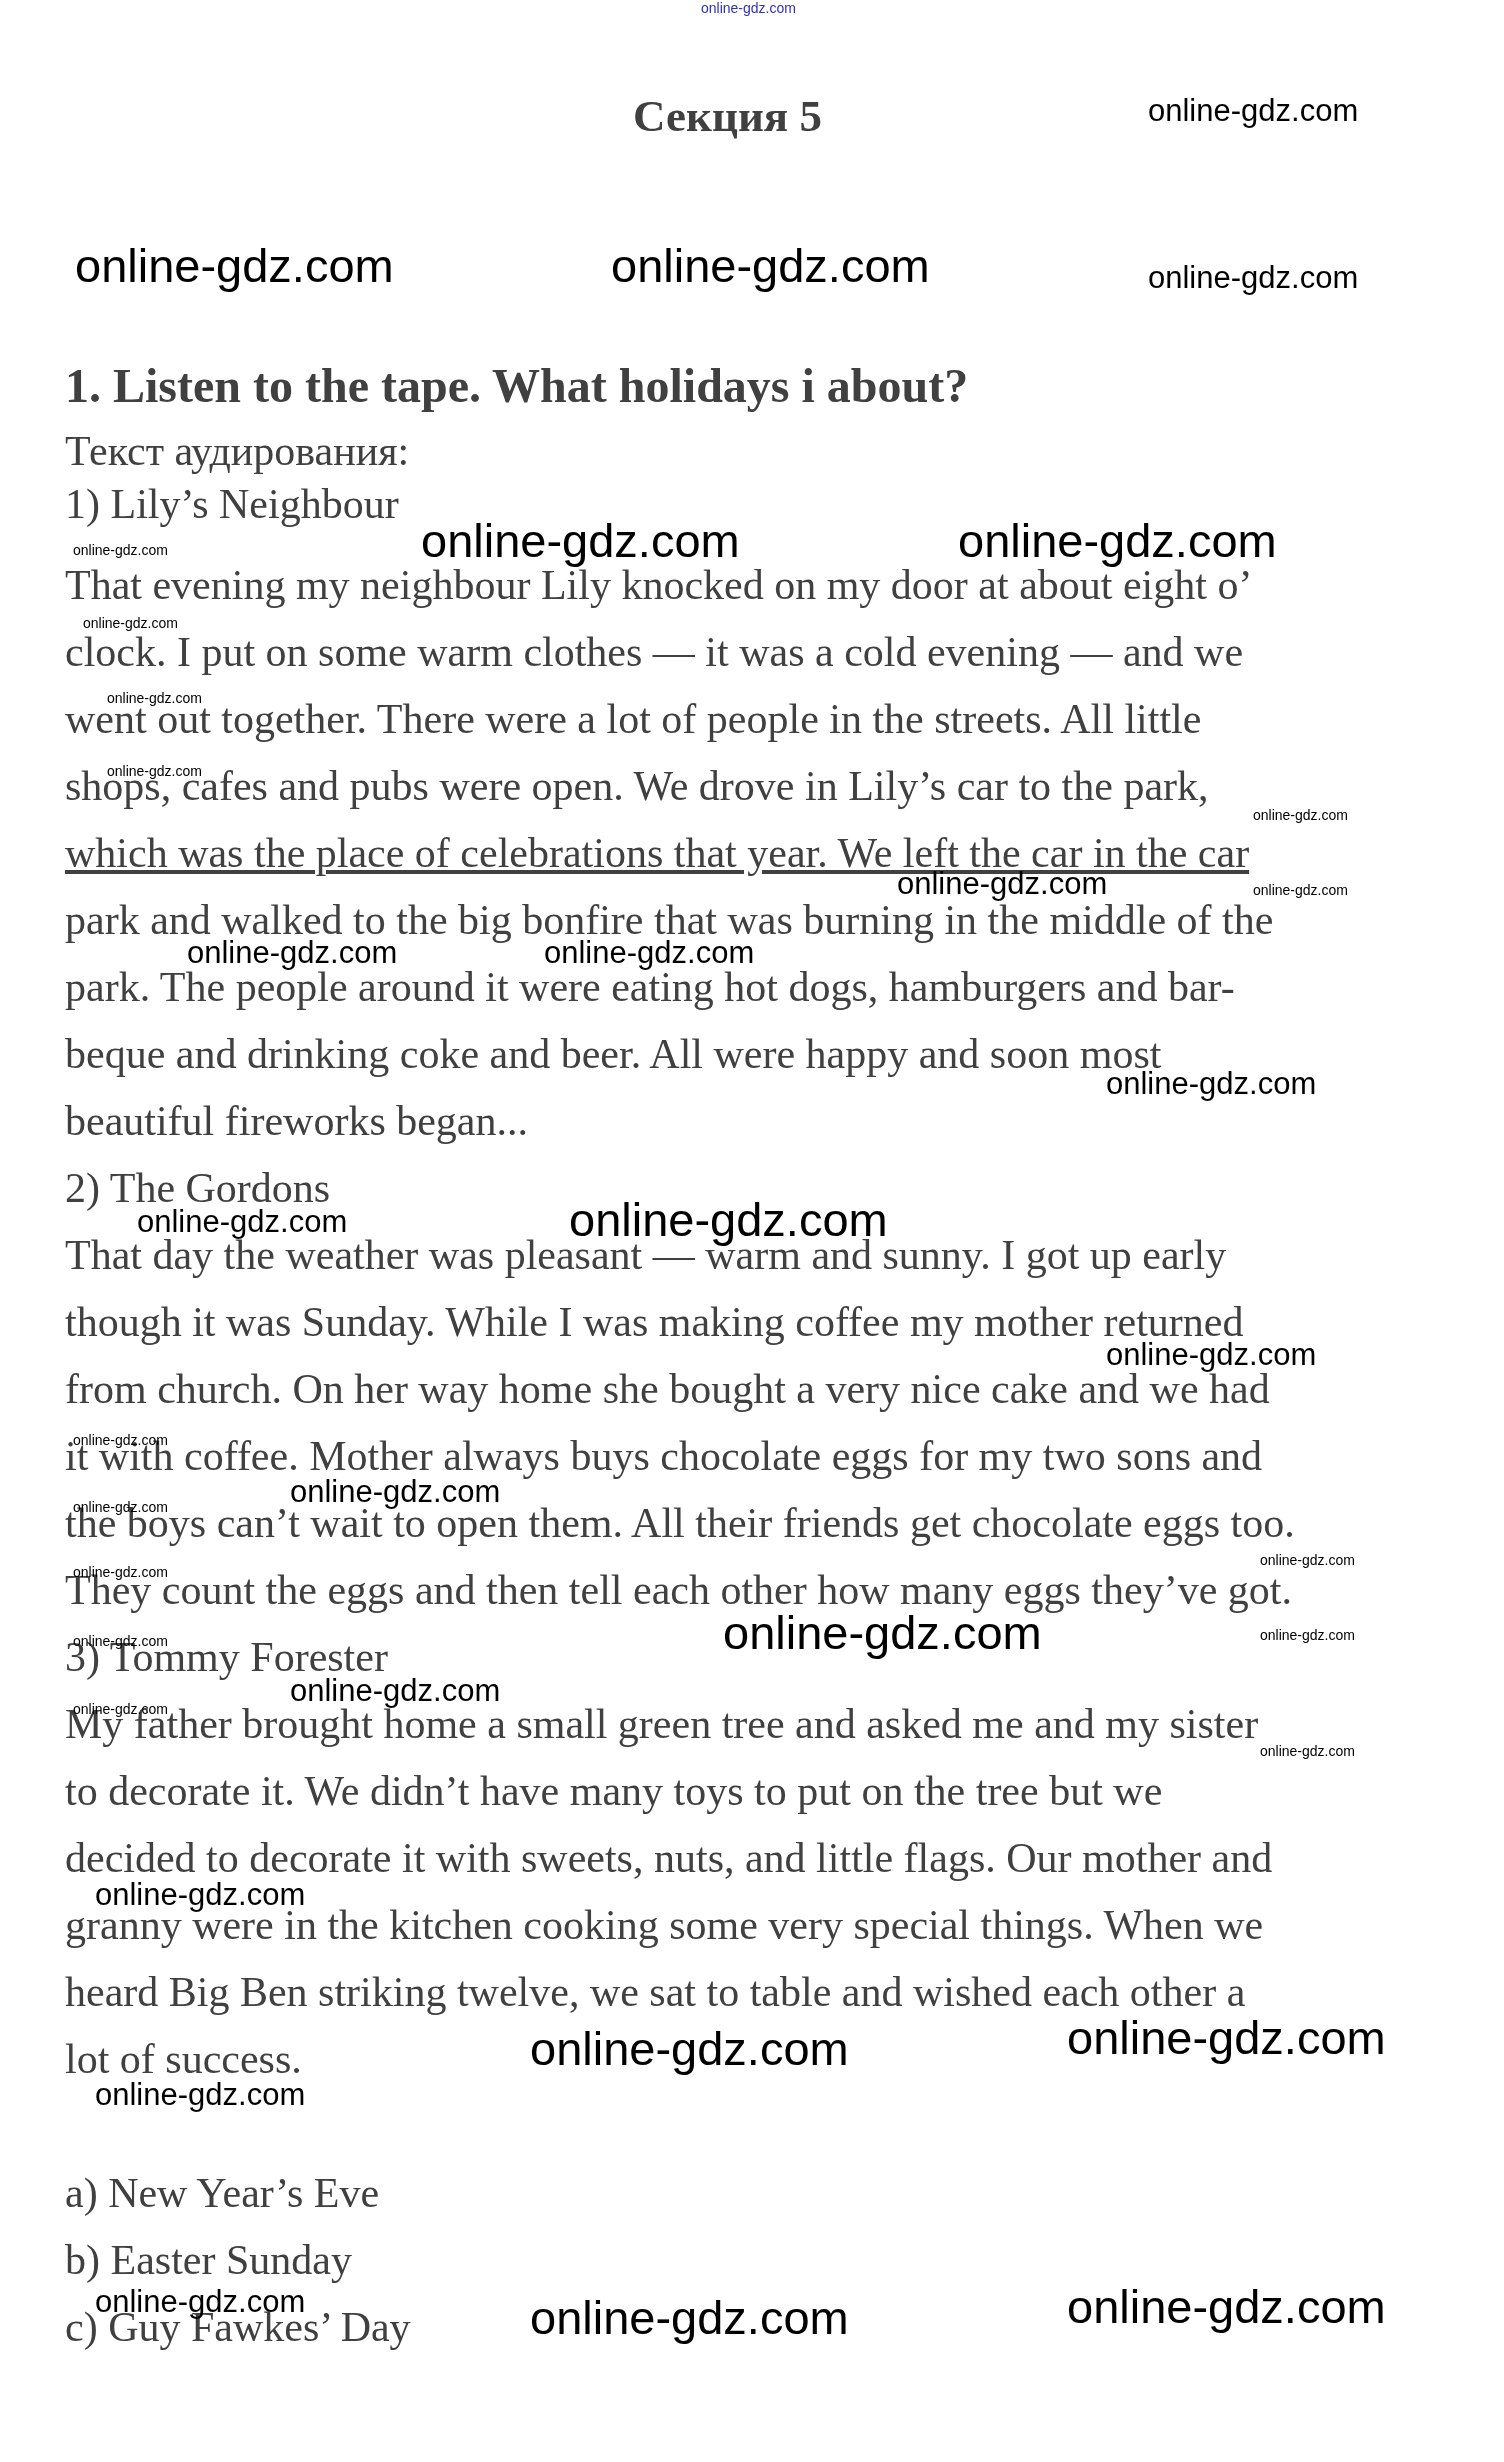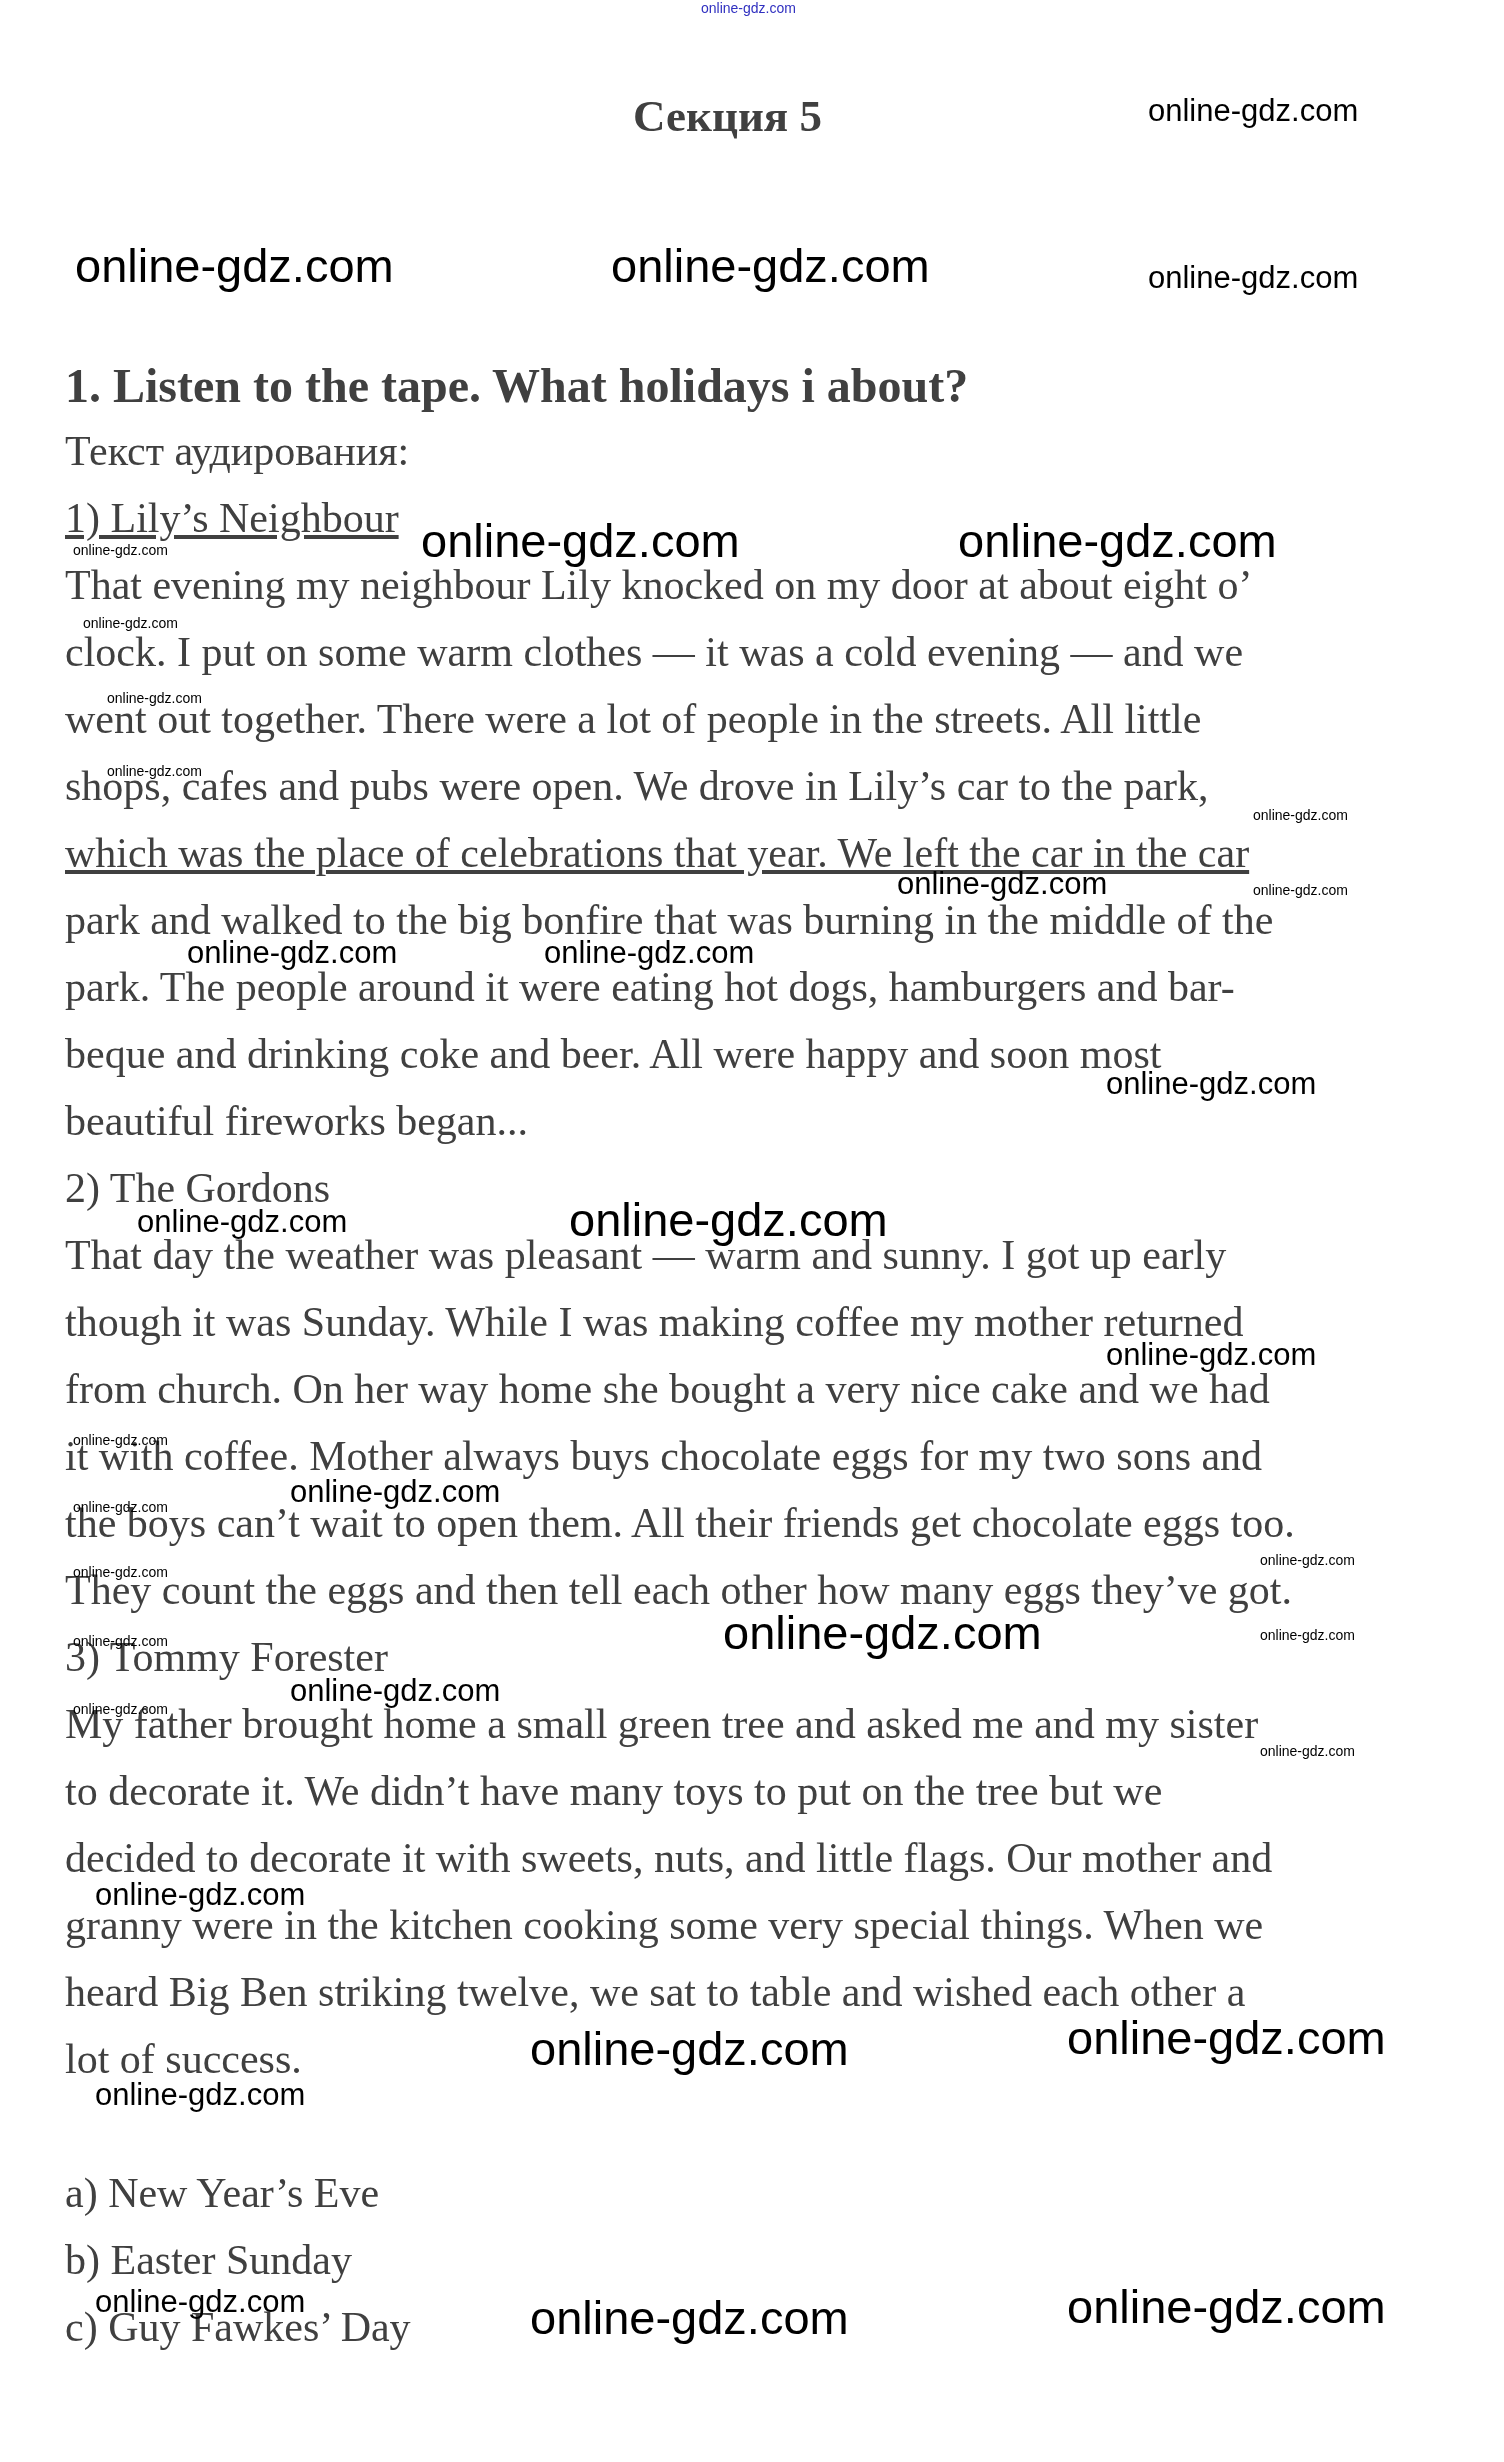--- a/index.html
+++ b/index.html
@@ -17,21 +17,21 @@
 </head>
 <body>
 
 <div class="wm wm-top">online-gdz.com</div>
 
 <div class="serif title">Секция 5</div>
 
 <div class="serif task">1. Listen to the tape. What holidays i about?</div>
 <div class="serif line" style="top:427px;">Текст аудирования:</div>
 
-<div class="serif line" style="top:494px;text-decoration:underline;">1) Lily’s Neighbour</div>
+<div class="serif line" style="top:480px;">1) Lily’s Neighbour</div>
 <div class="serif line" style="top:561px;">That evening my neighbour Lily knocked on my door at about eight o’</div>
 <div class="serif line" style="top:628px;">clock. I put on some warm clothes — it was a cold evening — and we</div>
 <div class="serif line" style="top:695px;">went out together. There were a lot of people in the streets. All little</div>
 <div class="serif line" style="top:762px;">shops, cafes and pubs were open. We drove in Lily’s car to the park,</div>
 <div class="serif line" style="top:829px;text-decoration:underline;">which was the place of celebrations that year. We left the car in the car</div>
 <div class="serif line" style="top:896px;">park and walked to the big bonfire that was burning in the middle of the</div>
 <div class="serif line" style="top:963px;">park. The people around it were eating hot dogs, hamburgers and bar-</div>
 <div class="serif line" style="top:1030px;">beque and drinking coke and beer. All were happy and soon most</div>
 <div class="serif line" style="top:1097px;">beautiful fireworks began...</div>
 

